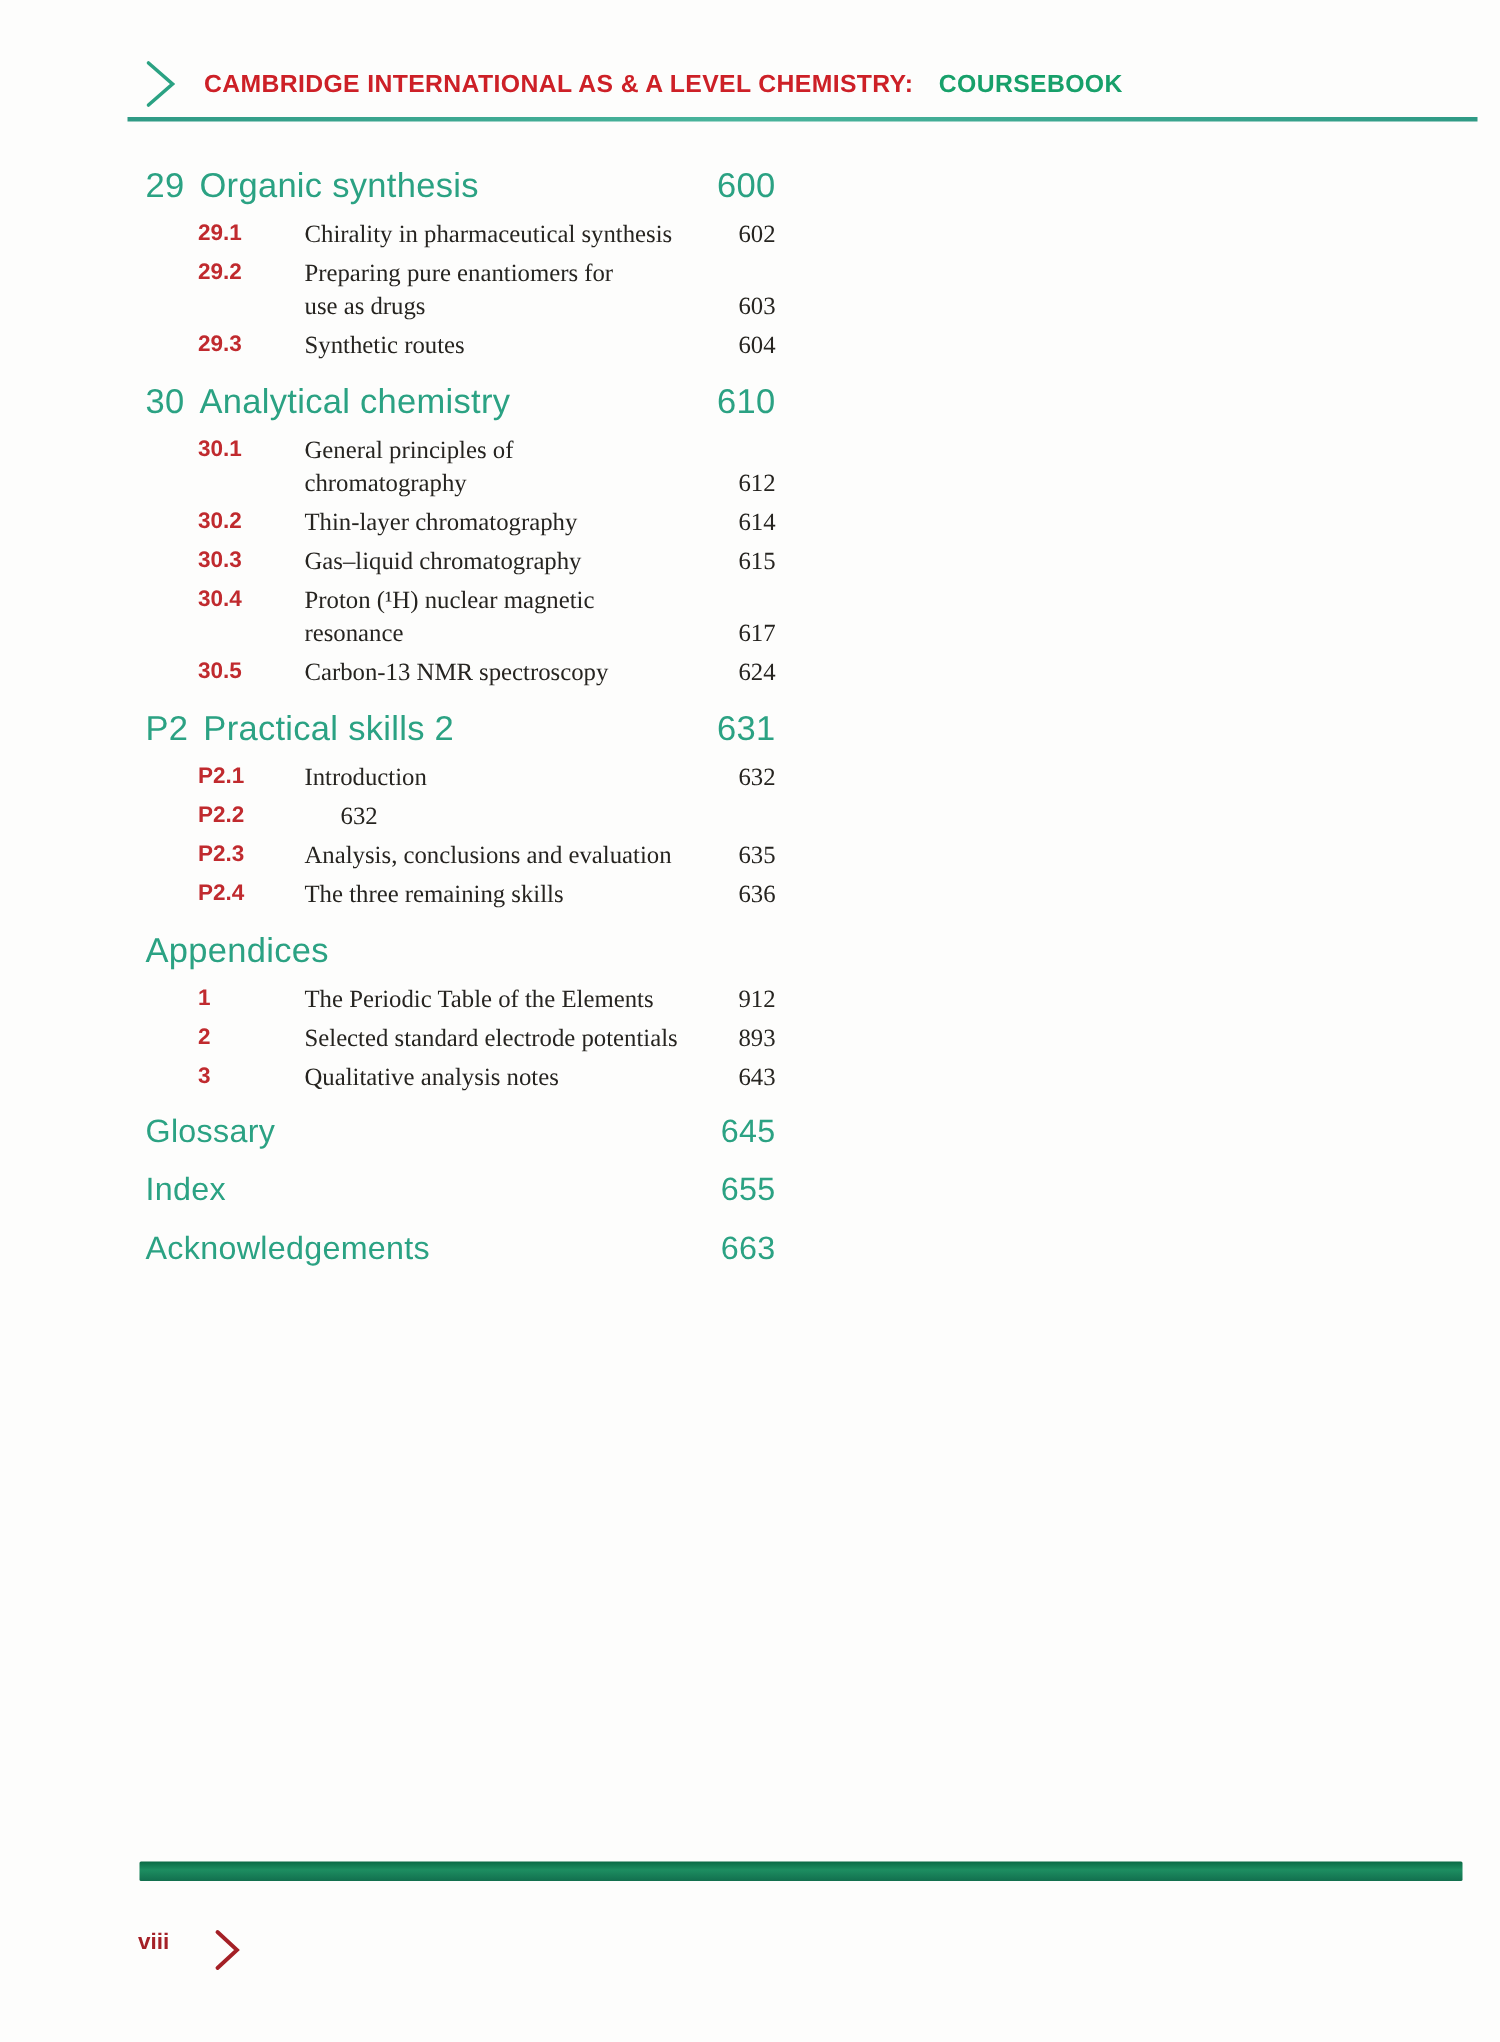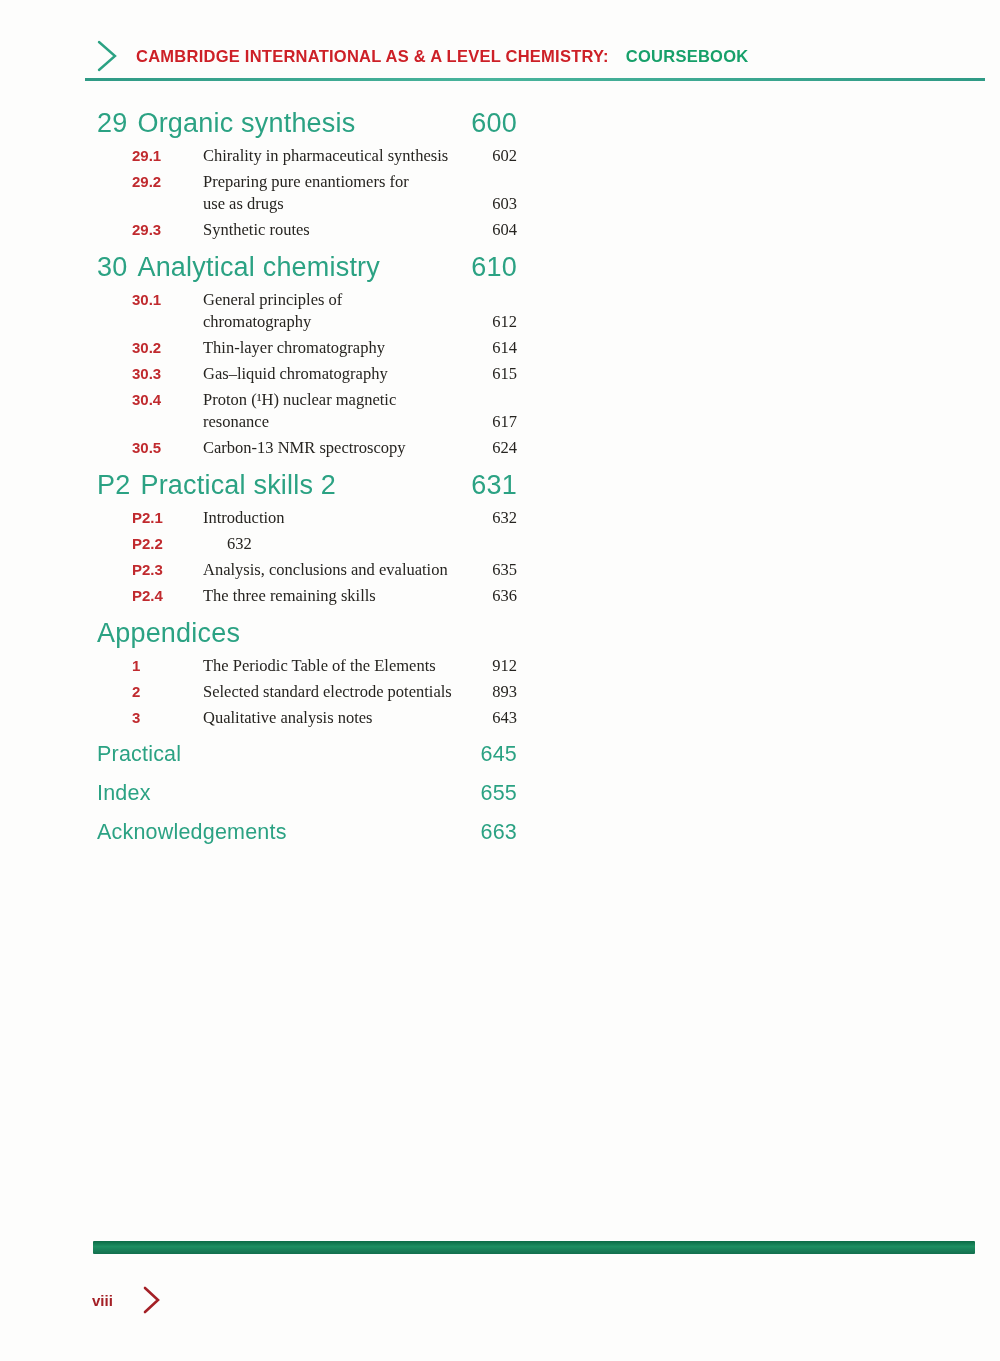--- a/index.html
+++ b/index.html
@@ -56,21 +56,21 @@
   
   .toc {
     position: absolute;
     left: 97px;
     top: 110px;
     width: 420px;
   }
   .chapter-heading {
     display: flex;
     align-items: flex-end;
-    font-size: 27px;
+    font-size: 23px;
     line-height: 27px;
     color: var(--heading-green);
     letter-spacing: 0.2px;
     margin: 13px 0 8px 0;
   }
   .chapter:first-child .chapter-heading { margin-top: 0; }
   .ch-num { margin-right: 10px; }
   .ch-title { flex: 1; }
   .ch-page { margin-left: 8px; }
 
@@ -123,21 +123,21 @@
     width: 882px;
     height: 13px;
     background: linear-gradient(180deg, #0b6a45, #1d8e61 42%, #126f4e);
     border-radius: 1px;
   }
   .page-footer {
     position: absolute;
     left: 92px;
     top: 1286px;
     display: flex;
-    align-items: center;
+    align-items: flex-start;
     gap: 30px;
   }
   .folio {
     font-size: 15px;
     font-weight: bold;
     color: var(--folio-red);
   }
   .footer-chev { color: var(--folio-red); }
 </style>
 </head>
@@ -253,21 +253,21 @@
           <span class="sec-title">Selected standard electrode potentials</span>
           <span class="sec-page">893</span>
         </div>
         <div class="section-row">
           <span class="sec-num">3</span>
           <span class="sec-title">Qualitative analysis notes</span>
           <span class="sec-page">643</span>
         </div>
       </div>
       <div class="entry-row">
-        <span class="entry-title">Practical</span>
+        <span class="entry-title">Glossary</span>
         <span class="entry-page">645</span>
       </div>
       <div class="entry-row">
         <span class="entry-title">Index</span>
         <span class="entry-page">655</span>
       </div>
       <div class="entry-row">
         <span class="entry-title">Acknowledgements</span>
         <span class="entry-page">663</span>
       </div>

